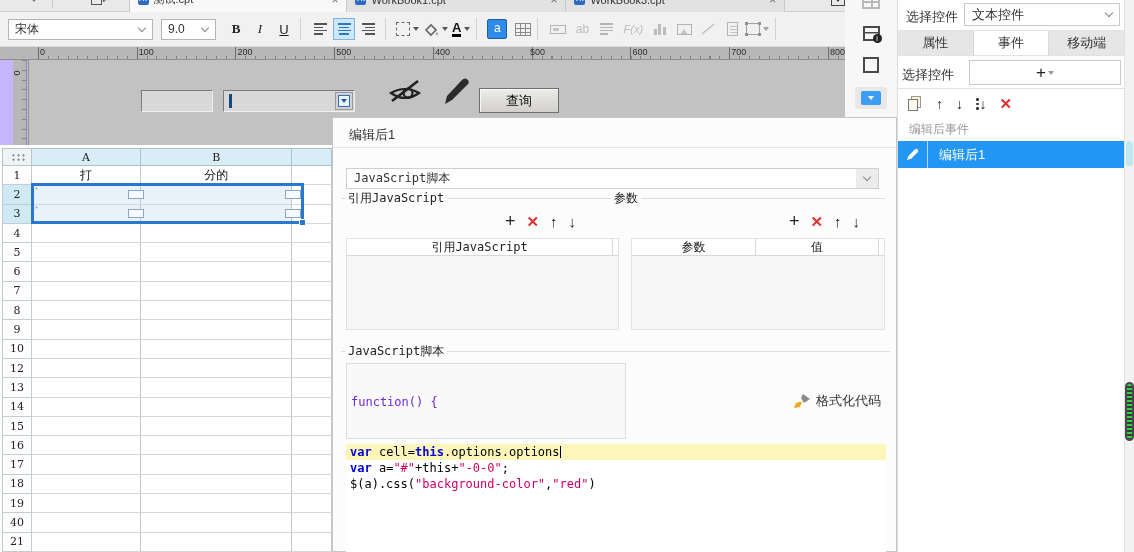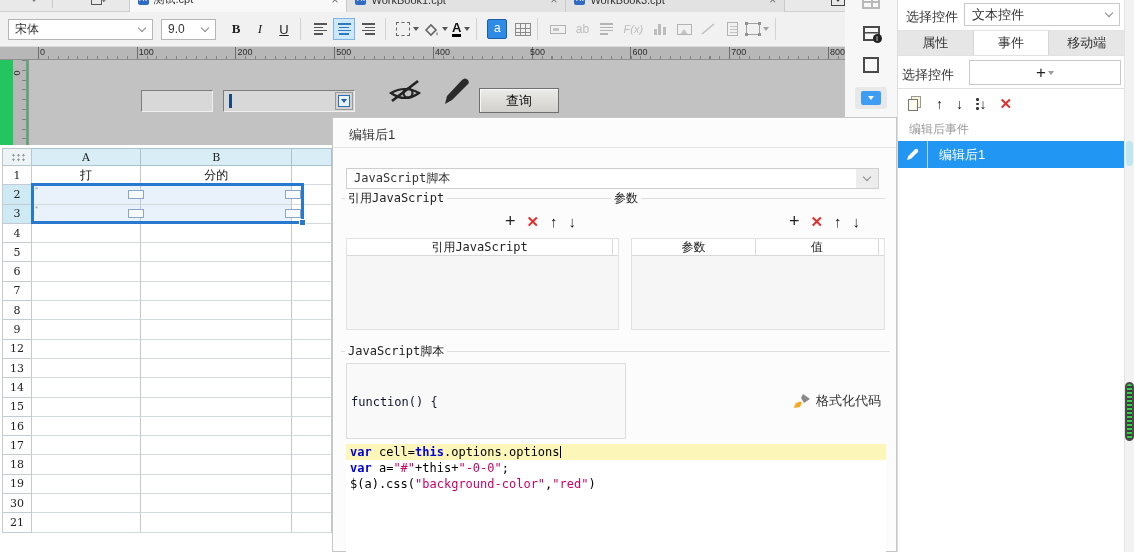--- a/index.html
+++ b/index.html
@@ -86,21 +86,21 @@
 
   
   .hruler { position:absolute; left:0; top:47px; width:845px; height:13px;
             background:#b7b7b7; border-bottom:1px solid #8f8f8f; overflow:hidden;
             background-image:
               repeating-linear-gradient(90deg,#6e6e6e 0 1px,transparent 1px 98.75px),
               repeating-linear-gradient(90deg,#828282 0 1px,transparent 1px 9.875px);
             background-size:100% 13px,100% 4px;
             background-position:38px 0,38px 9px; background-repeat:no-repeat; }
   .rlabel { position:absolute; top:0; font-size:9px; color:#2d2d2d; }
-  .formpane { position:absolute; left:0; top:60px; width:913px; height:85px; background:#22c55e; }
+  .formpane { position:absolute; left:0; top:60px; width:913px; height:85px; background:#c4b5fd; }
   .vruler { position:absolute; left:13px; top:0; width:14px; height:85px; background:#b7b7b7;
             border-right:1px solid #8f8f8f;
             background-image:repeating-linear-gradient(180deg,#828282 0 1px,transparent 1px 9.8px);
             background-size:4px 100%; background-position:right 0; background-repeat:no-repeat; }
   .vruler span { position:absolute; left:1px; top:8px; font-size:9px; color:#2d2d2d;
                  transform:rotate(-90deg); }
   .pane-surface { position:absolute; left:28px; top:0; width:817px; height:85px; background:#c2c2c2;
                   border-left:1px solid #929292; }
   .finput { position:absolute; top:30px; height:22px; background:#d8d8d8;
             border:1px solid; border-color:#7d7d7d #efefef #efefef #7d7d7d; }
@@ -164,21 +164,21 @@
   .icobtns span { font-size:15px; font-weight:bold; color:#222; line-height:15px; }
   .icobtns .plus { font-size:18px; font-weight:normal; }
   .icobtns .del { color:#e03131; }
   .tbl { position:absolute; top:120px; height:92px; background:#f6f6f6; border:1px solid #e2e2e2; }
   .tbl-head { display:flex; height:17px; background:#fff; border-bottom:1px solid #d8d8d8; }
   .tbl-head div { font-family:"DejaVu Sans Mono", monospace; font-size:12px; color:#222;
                   display:flex; align-items:center; justify-content:center;
                   border-right:1px solid #d8d8d8; }
   .funcbox { position:absolute; left:13px; top:245px; width:280px; height:76px; background:#f9f9f9;
              border:1px solid #ddd; font-family:"DejaVu Sans Mono", monospace; font-size:12px;
-             color:#0f172a; padding:31px 0 0 4px; }
+             color:#6d28d9; padding:31px 0 0 4px; }
   .fmtbtn { position:absolute; left:460px; top:274px; display:flex; gap:5px; align-items:center;
             font-size:13px; color:#333; }
   .codebox { position:absolute; left:13px; top:326px; width:540px; height:108px; background:#fff;
              font-family:"DejaVu Sans Mono", monospace; font-size:12px; overflow:hidden; }
   .code-line { height:16px; line-height:16px; padding-left:4px; white-space:pre; }
   .code-line.hl { background:var(--line-highlight); }
   .tk-keyword { color:var(--kw); font-weight:bold; }
   .tk-string { color:var(--str); }
   .tk-plain { color:#000; }
   .cursor { display:inline-block; width:1.5px; height:12px; background:#000; vertical-align:-2px; }
@@ -476,20 +476,26 @@
         <div class="cell" style="width: 157px;"></div>
         <div class="cell" style="width: 41px;"></div>
       </div>
       <div class="srow">
         <div class="rhead">9</div>
         <div class="cell" style="width: 113px;"></div>
         <div class="cell" style="width: 157px;"></div>
         <div class="cell" style="width: 41px;"></div>
       </div>
       <div class="srow">
+        <div class="rhead">10</div>
+        <div class="cell" style="width: 113px;"></div>
+        <div class="cell" style="width: 157px;"></div>
+        <div class="cell" style="width: 41px;"></div>
+      </div>
+      <div class="srow">
         <div class="rhead">12</div>
         <div class="cell" style="width: 113px;"></div>
         <div class="cell" style="width: 157px;"></div>
         <div class="cell" style="width: 41px;"></div>
       </div>
       <div class="srow">
         <div class="rhead">13</div>
         <div class="cell" style="width: 113px;"></div>
         <div class="cell" style="width: 157px;"></div>
         <div class="cell" style="width: 41px;"></div>
@@ -524,21 +530,21 @@
         <div class="cell" style="width: 157px;"></div>
         <div class="cell" style="width: 41px;"></div>
       </div>
       <div class="srow">
         <div class="rhead">19</div>
         <div class="cell" style="width: 113px;"></div>
         <div class="cell" style="width: 157px;"></div>
         <div class="cell" style="width: 41px;"></div>
       </div>
       <div class="srow">
-        <div class="rhead">30</div>
+        <div class="rhead">40</div>
         <div class="cell" style="width: 113px;"></div>
         <div class="cell" style="width: 157px;"></div>
         <div class="cell" style="width: 41px;"></div>
       </div>
       <div class="srow">
         <div class="rhead">21</div>
         <div class="cell" style="width: 113px;"></div>
         <div class="cell" style="width: 157px;"></div>
         <div class="cell" style="width: 41px;"></div>
       </div>

